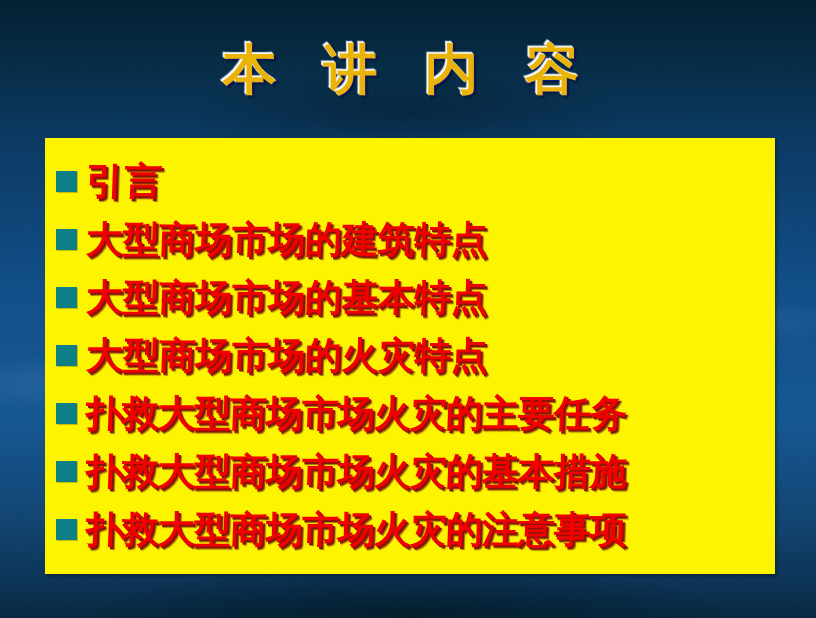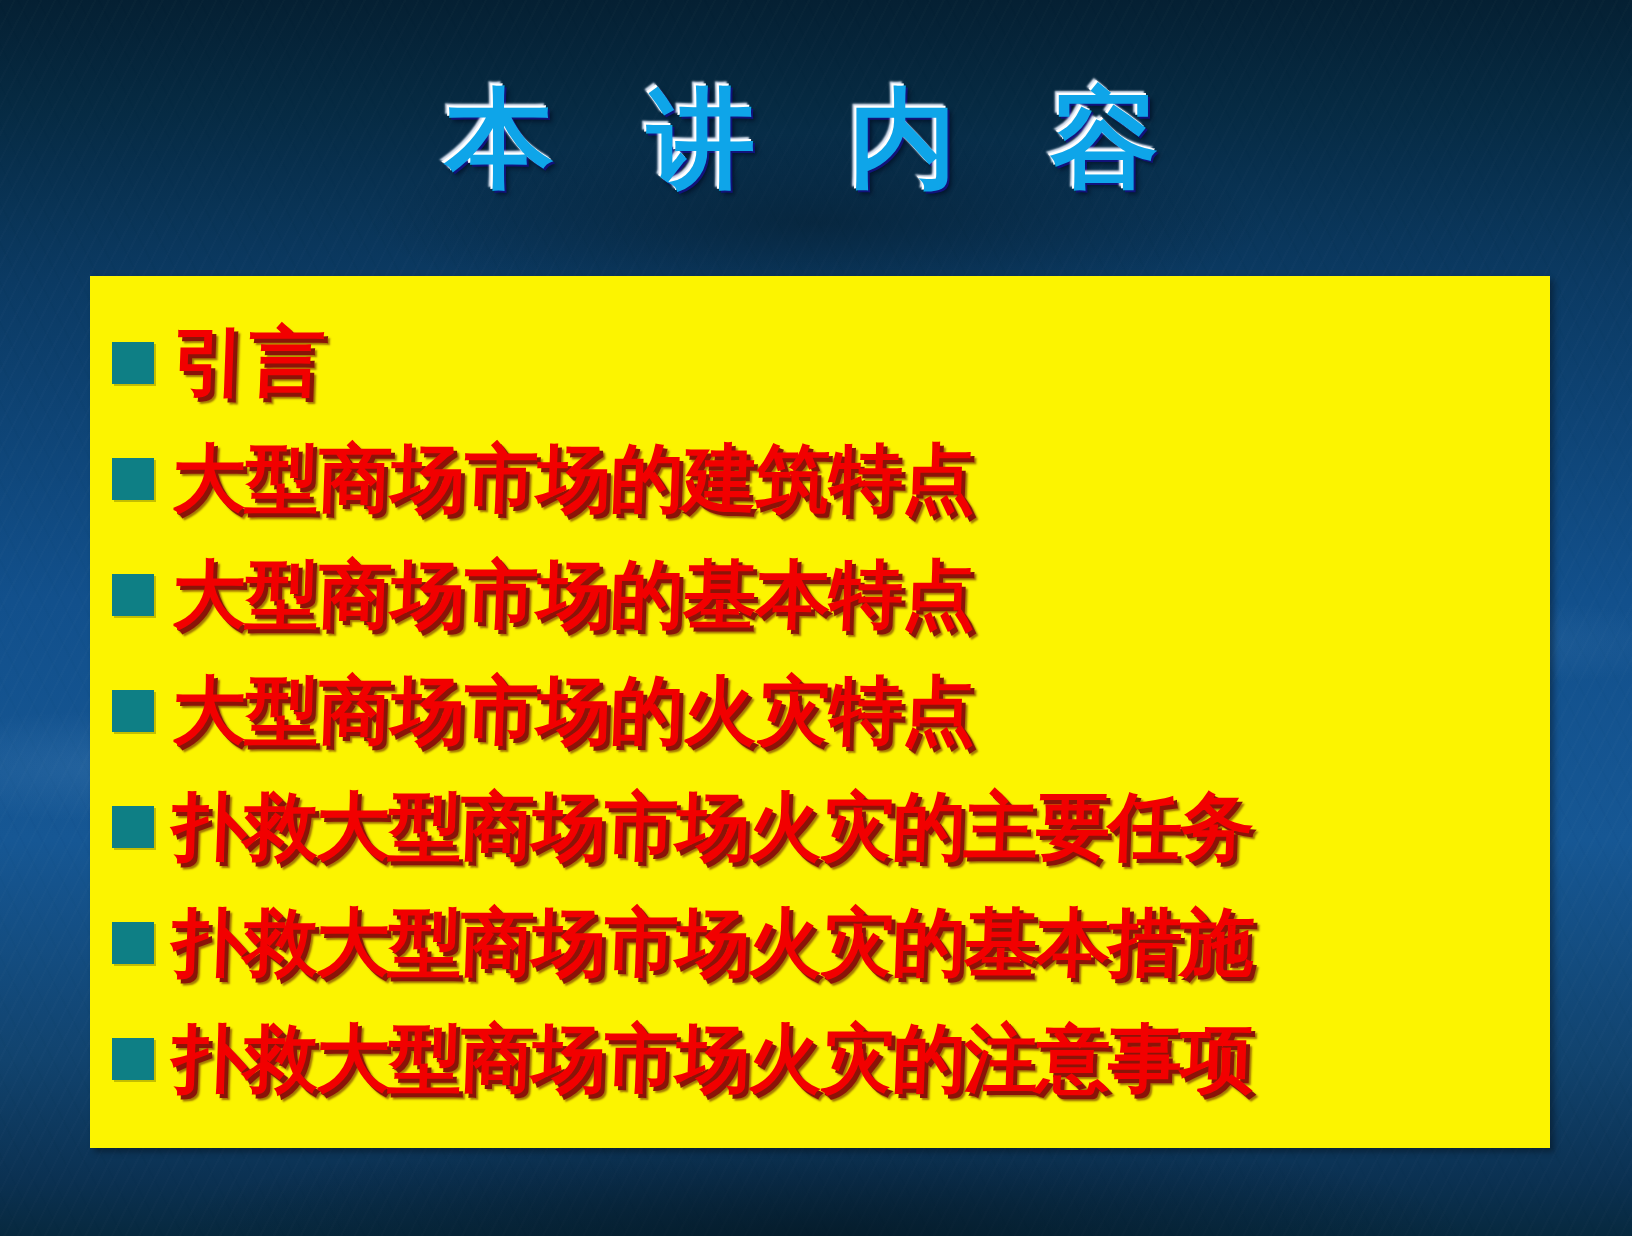--- a/index.html
+++ b/index.html
@@ -66,21 +66,21 @@
   .title {
     position: absolute;
     left: 0;
     right: 0;
     top: 34px;
     text-align: center;
     font-family: "DejaVu Sans", "Liberation Sans", sans-serif;
     font-size: 54px;
     font-weight: 700;
     letter-spacing: 14px;
-    color: #0ea5e9;
+    color: #eab308;
     white-space: nowrap;
     text-shadow:
       -1px -1px 0 #ffffff,
       -2px -2px 1px #dfe7f5,
        1px  1px 0 #12127a,
        2px  2px 2px rgba(2,10,30,0.65);
   }
 
   
   .panel {

